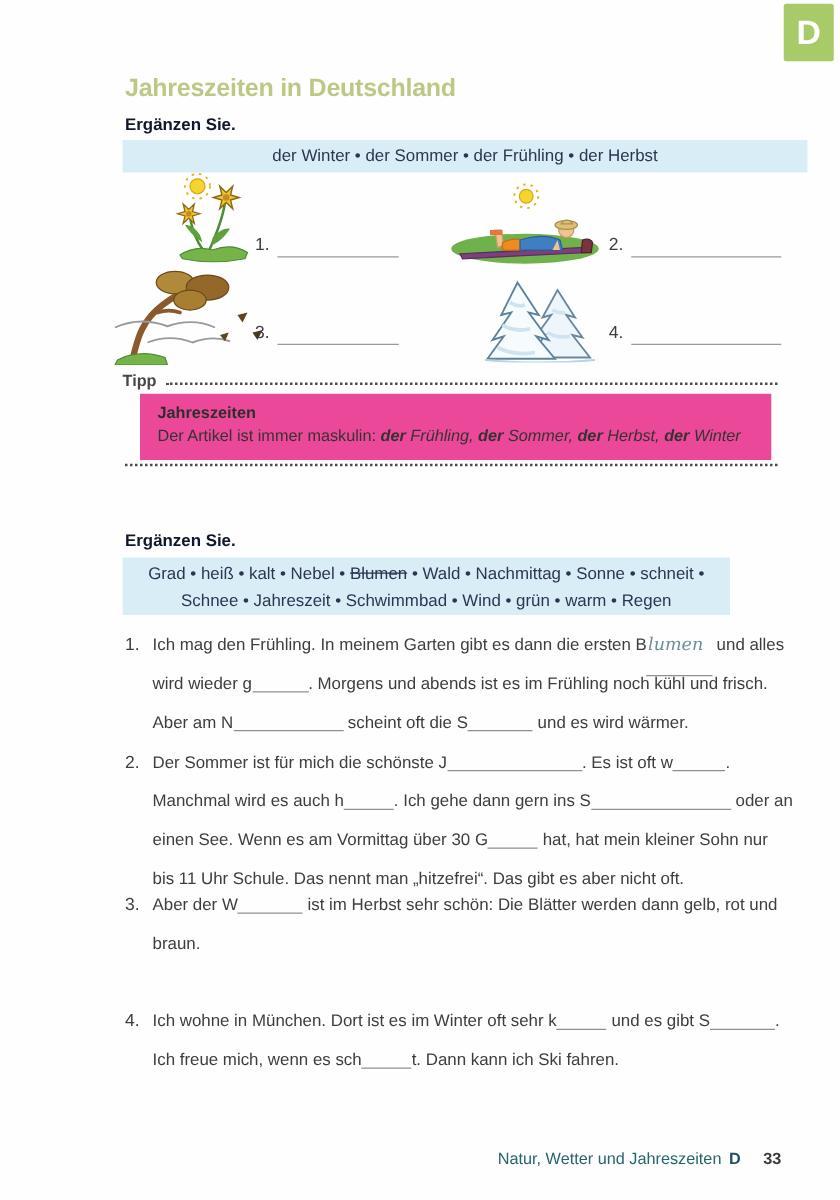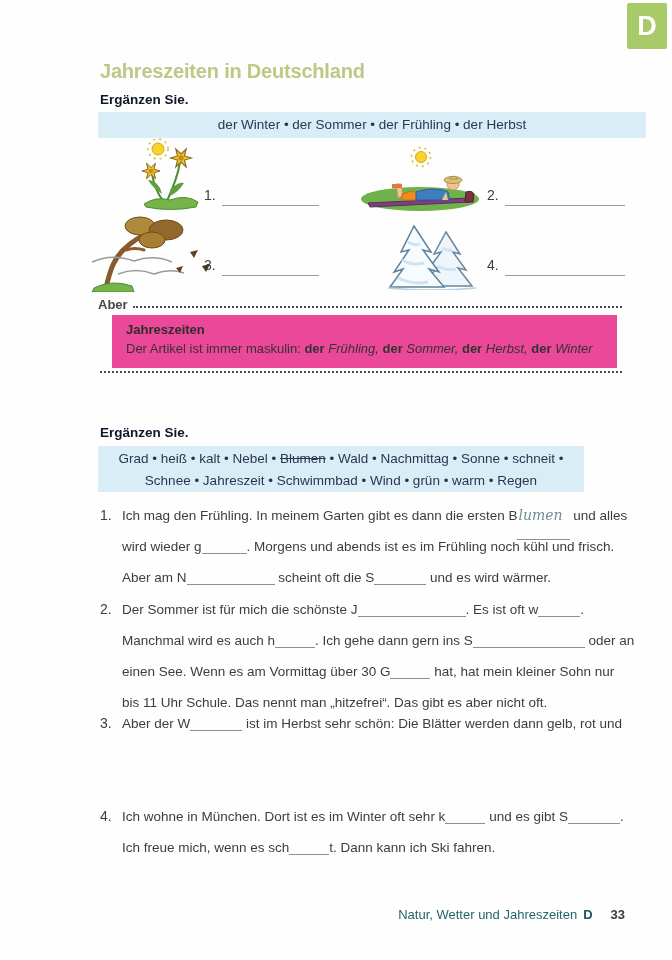--- a/index.html
+++ b/index.html
@@ -28,35 +28,35 @@
   .pb .ln{display:inline-block;border-bottom:1px solid #9a9a9a;height:14px;margin-bottom:-3px;}
 
   
   .tip-label{position:absolute;left:98px;top:297px;font-size:13px;font-weight:700;color:#474747;}
   .dots{position:absolute;height:3px;border-top:2px dotted #4c4c4c;}
   .d-top{left:133px;top:306px;width:489px;}
   .d-bot{left:100px;top:371px;width:522px;}
   .tip-box{position:absolute;left:112px;top:315px;width:505px;height:53px;background:#ec4899;box-sizing:border-box;padding:7px 14px;}
   .tip-head{font-size:13px;font-weight:700;color:#2e2e2e;margin-bottom:4px;}
   .tip-line{font-size:13px;color:#333333;}
-  .bi{font-weight:700;text-align:center;}
+  .bi{font-weight:700;font-style:italic;text-align:center;}
   .it{font-style:italic;}
 
   
   .ex-item{position:absolute;left:100px;width:552px;display:flex;}
   .e1{top:500px;} .e2{top:594px;} .e3{top:708px;} .e4{top:801px;}
   .ex-num{width:22px;flex:0 0 22px;font-size:14px;line-height:31px;}
   .ex-text{flex:1;}
   .ex-line{font-size:13.5px;line-height:31px;height:31px;white-space:nowrap;}
   .blank{display:inline-block;border-bottom:1px solid #8f8f8f;height:10px;vertical-align:-3px;}
   .hw{font-family:"DejaVu Serif",serif;font-style:italic;color:#6e8d96;border-bottom:1px solid #8f8f8f;padding:0 7px 16px 1px;font-size:14px;}
 
   
   .footer{position:absolute;top:907px;right:47px;font-size:13px;color:#27636e;display:flex;align-items:baseline;}
-  .footer .chap{margin-right:6px;}
+  .footer .chap{margin-right:6px;margin-top:12px;}
   .footer .let{font-weight:700;color:#1f5560;}
   .footer .pg{font-weight:700;color:#3a3a3a;margin-left:18px;}
 </style>
 </head>
 <body>
 
 <div class="page">
 
   <div class="badge">D</div>
 
@@ -130,21 +130,21 @@
   </div>
   <div class="pb" style="left:204px;top:257px">
     <span>3.</span>
     <span class="ln" style="width:97px"></span>
   </div>
   <div class="pb" style="left:487px;top:257px">
     <span>4.</span>
     <span class="ln" style="width:120px"></span>
   </div>
 
-  <div class="tip-label">Aber</div>
+  <div class="tip-label">Tipp</div>
   <div class="dots d-top"></div>
   <div class="tip-box">
     <div class="tip-head">Jahreszeiten</div>
     <div class="tip-line"><span>Der Artikel ist immer maskulin: </span><span class="bi">der</span><span class="it"> Frühling, </span><span class="bi">der</span><span class="it"> Sommer, </span><span class="bi">der</span><span class="it"> Herbst, </span><span class="bi">der</span><span class="it"> Winter</span></div>
   </div>
   <div class="dots d-bot"></div>
 
   <div class="instr i2">Ergänzen Sie.</div>
   <div class="wordbox wb2">
     <div><span>Grad • heiß • kalt • Nebel • </span><span class="strike">Blumen</span><span> • Wald • Nachmittag • Sonne • schneit •</span></div>
@@ -165,20 +165,21 @@
         <div class="ex-line"><span>Der Sommer ist für mich die schönste J</span><span class="blank" style="width: 108px;"></span><span>. Es ist oft w</span><span class="blank" style="width: 42px;"></span><span>.</span></div>
         <div class="ex-line"><span>Manchmal wird es auch h</span><span class="blank" style="width: 40px;"></span><span>. Ich gehe dann gern ins S</span><span class="blank" style="width: 112px;"></span><span> oder an</span></div>
         <div class="ex-line"><span>einen See. Wenn es am Vormittag über 30 G</span><span class="blank" style="width: 40px;"></span><span> hat, hat mein kleiner Sohn nur</span></div>
         <div class="ex-line"><span>bis 11 Uhr Schule. Das nennt man „hitzefrei“. Das gibt es aber nicht oft.</span></div>
       </div>
   </div>
   <div class="ex-item e3">
     <div class="ex-num">3.</div>
     <div class="ex-text">
         <div class="ex-line"><span>Aber der W</span><span class="blank" style="width: 52px;"></span><span> ist im Herbst sehr schön: Die Blätter werden dann gelb, rot und</span></div>
+        <div class="ex-line"><span>braun.</span></div>
       </div>
   </div>
   <div class="ex-item e4">
     <div class="ex-num">4.</div>
     <div class="ex-text">
         <div class="ex-line"><span>Ich wohne in München. Dort ist es im Winter oft sehr k</span><span class="blank" style="width: 40px;"></span><span> und es gibt S</span><span class="blank" style="width: 52px;"></span><span>.</span></div>
         <div class="ex-line"><span>Ich freue mich, wenn es sch</span><span class="blank" style="width: 40px;"></span><span>t. Dann kann ich Ski fahren.</span></div>
       </div>
   </div>
 

